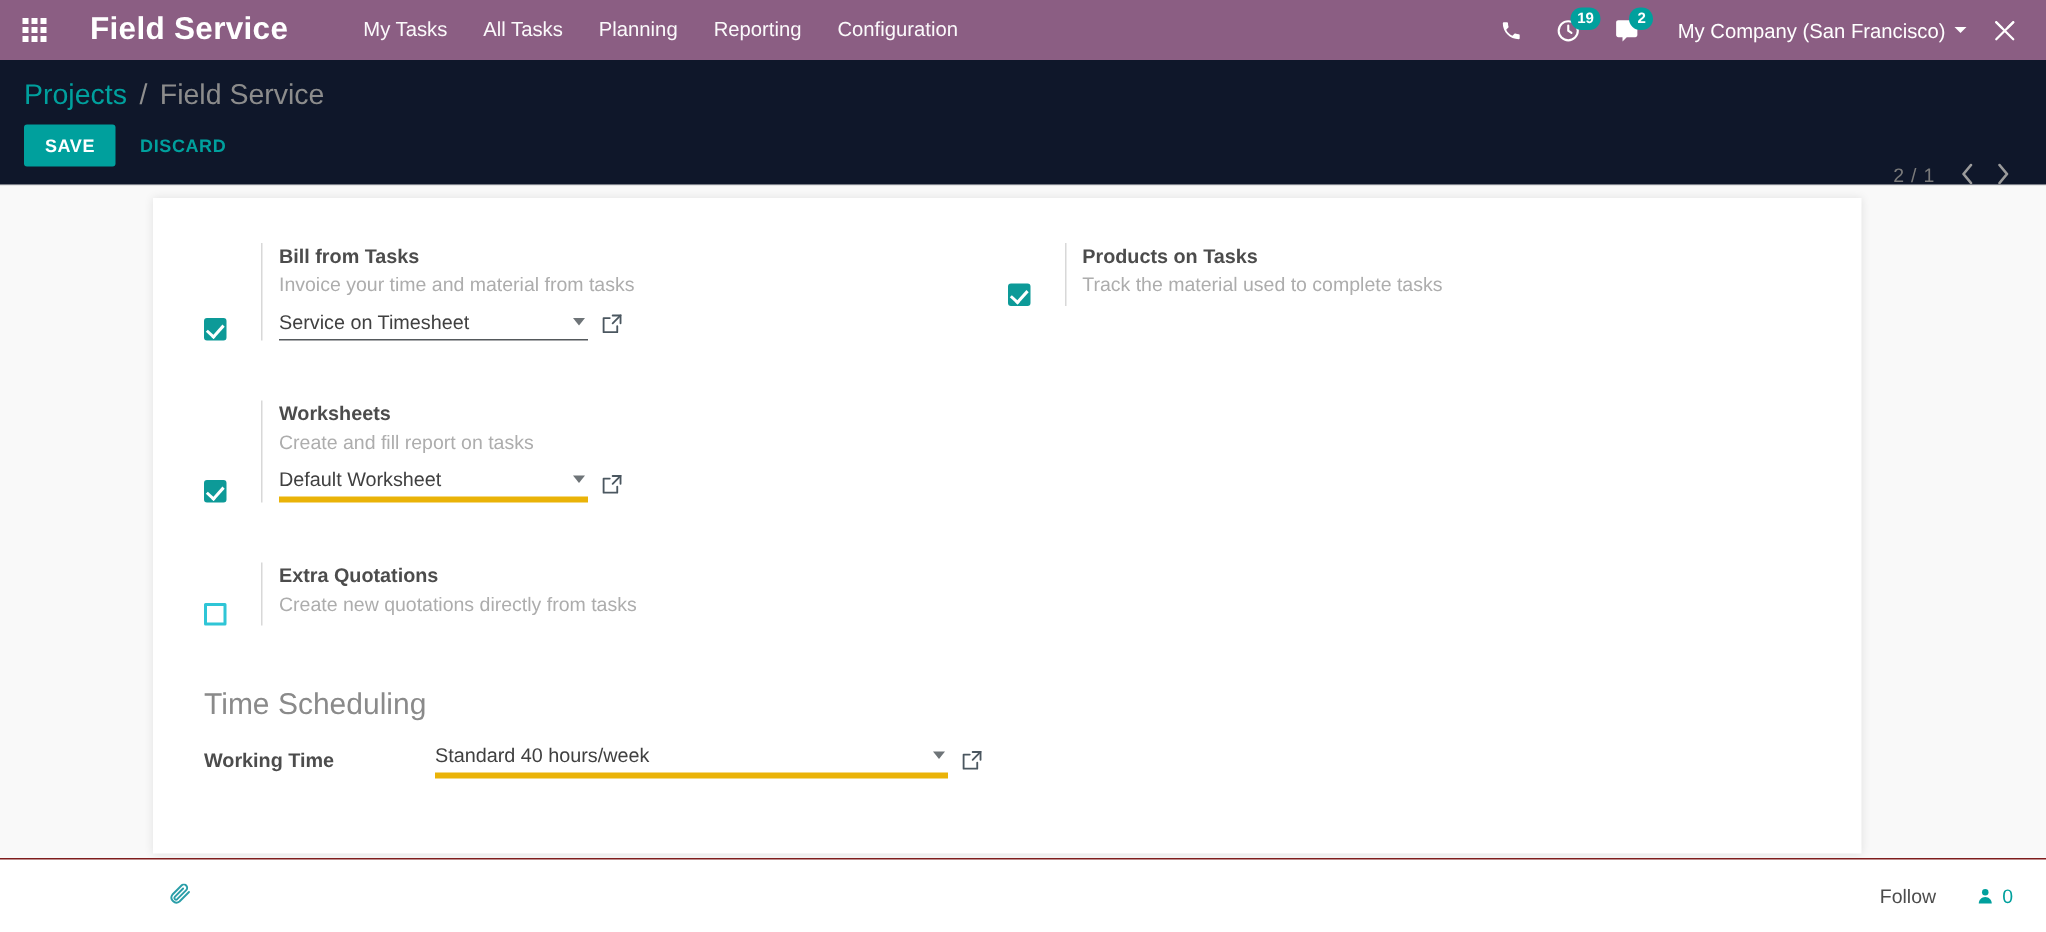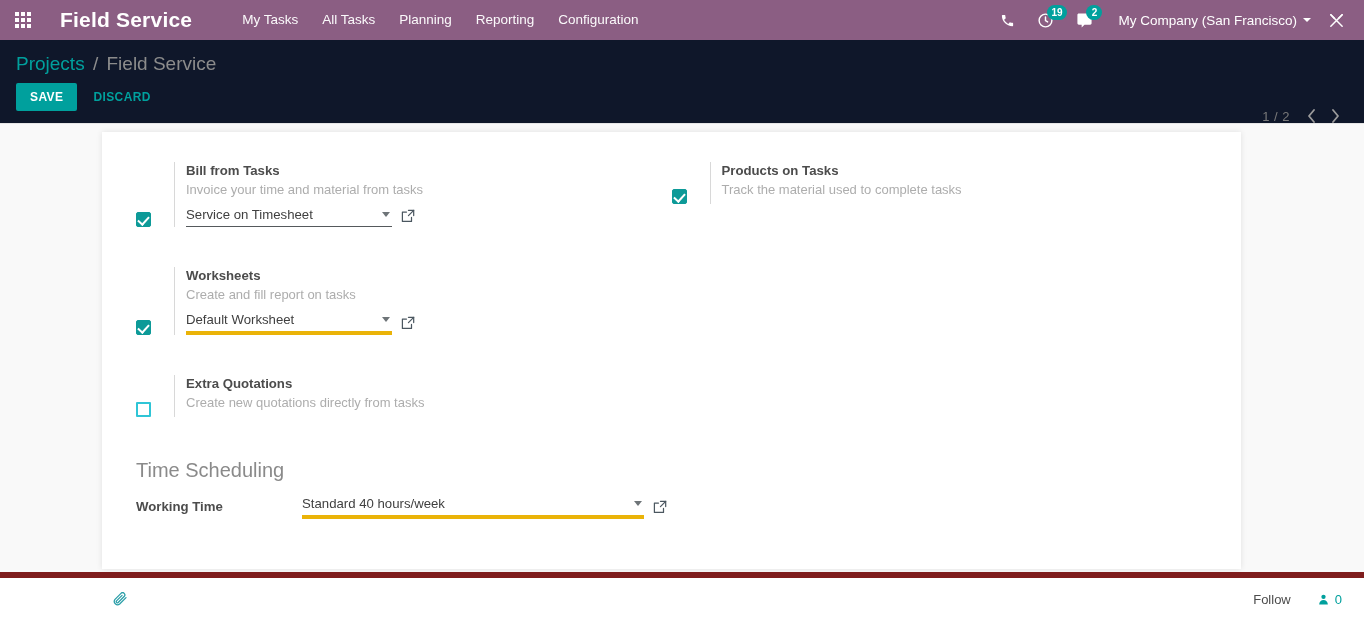--- a/index.html
+++ b/index.html
@@ -279,37 +279,37 @@
     font-size: 20px;
     color: #8a8a8a;
     font-weight: normal;
     margin: 34px 0 12px 0;
     padding-left: 0;
   }
   .tsched { padding-left: 0; }
   .tsched-row {
     display: flex;
     align-items: center;
-    gap: 16px;
+    gap: 4px;
   }
   .tsched-label {
     width: 150px;
     flex: 0 0 150px;
     font-size: 13.2px;
     font-weight: bold;
     color: #4c4c4c;
   }
   .tsched-field { display: flex; align-items: center; gap: 9px; }
   .select-like.wide { width: 342px; }
 
   
   .chatter {
     height: 49px;
     background: #ffffff;
-    border-top: 6px solid #7f1d1d;
+    border-top: 1px solid #7f1d1d;
     display: flex;
     align-items: center;
     padding: 0 22px 0 112px;
     position: relative;
   }
   .clip { cursor: pointer; color: #2a9ea8; display: inline-flex; }
   .chatter-right {
     margin-left: auto;
     display: flex;
     align-items: center;
@@ -403,21 +403,21 @@
     <span class="bc-sep">/</span>
     <span class="bc-cur">Field Service</span>
   </div>
 
   <div class="btns">
     <button class="btn-save">SAVE</button>
     <button class="btn-discard">DISCARD</button>
   </div>
 
   <div class="pager">
-    <span class="cnt">1 / 2</span>
+    <span class="cnt">2 / 1</span>
     <span class="pg-btn">
       <svg width="9" height="14" viewBox="0 0 9 14" fill="none" stroke="currentColor" stroke-width="1.8" stroke-linecap="round" stroke-linejoin="round">
           <path d="M7 1L2 7l5 6"></path>
         </svg>
     </span>
     <span class="pg-btn">
       <svg width="9" height="14" viewBox="0 0 9 14" fill="none" stroke="currentColor" stroke-width="1.8" stroke-linecap="round" stroke-linejoin="round">
           <path d="M2 1l5 6-5 6"></path>
         </svg>
     </span>

